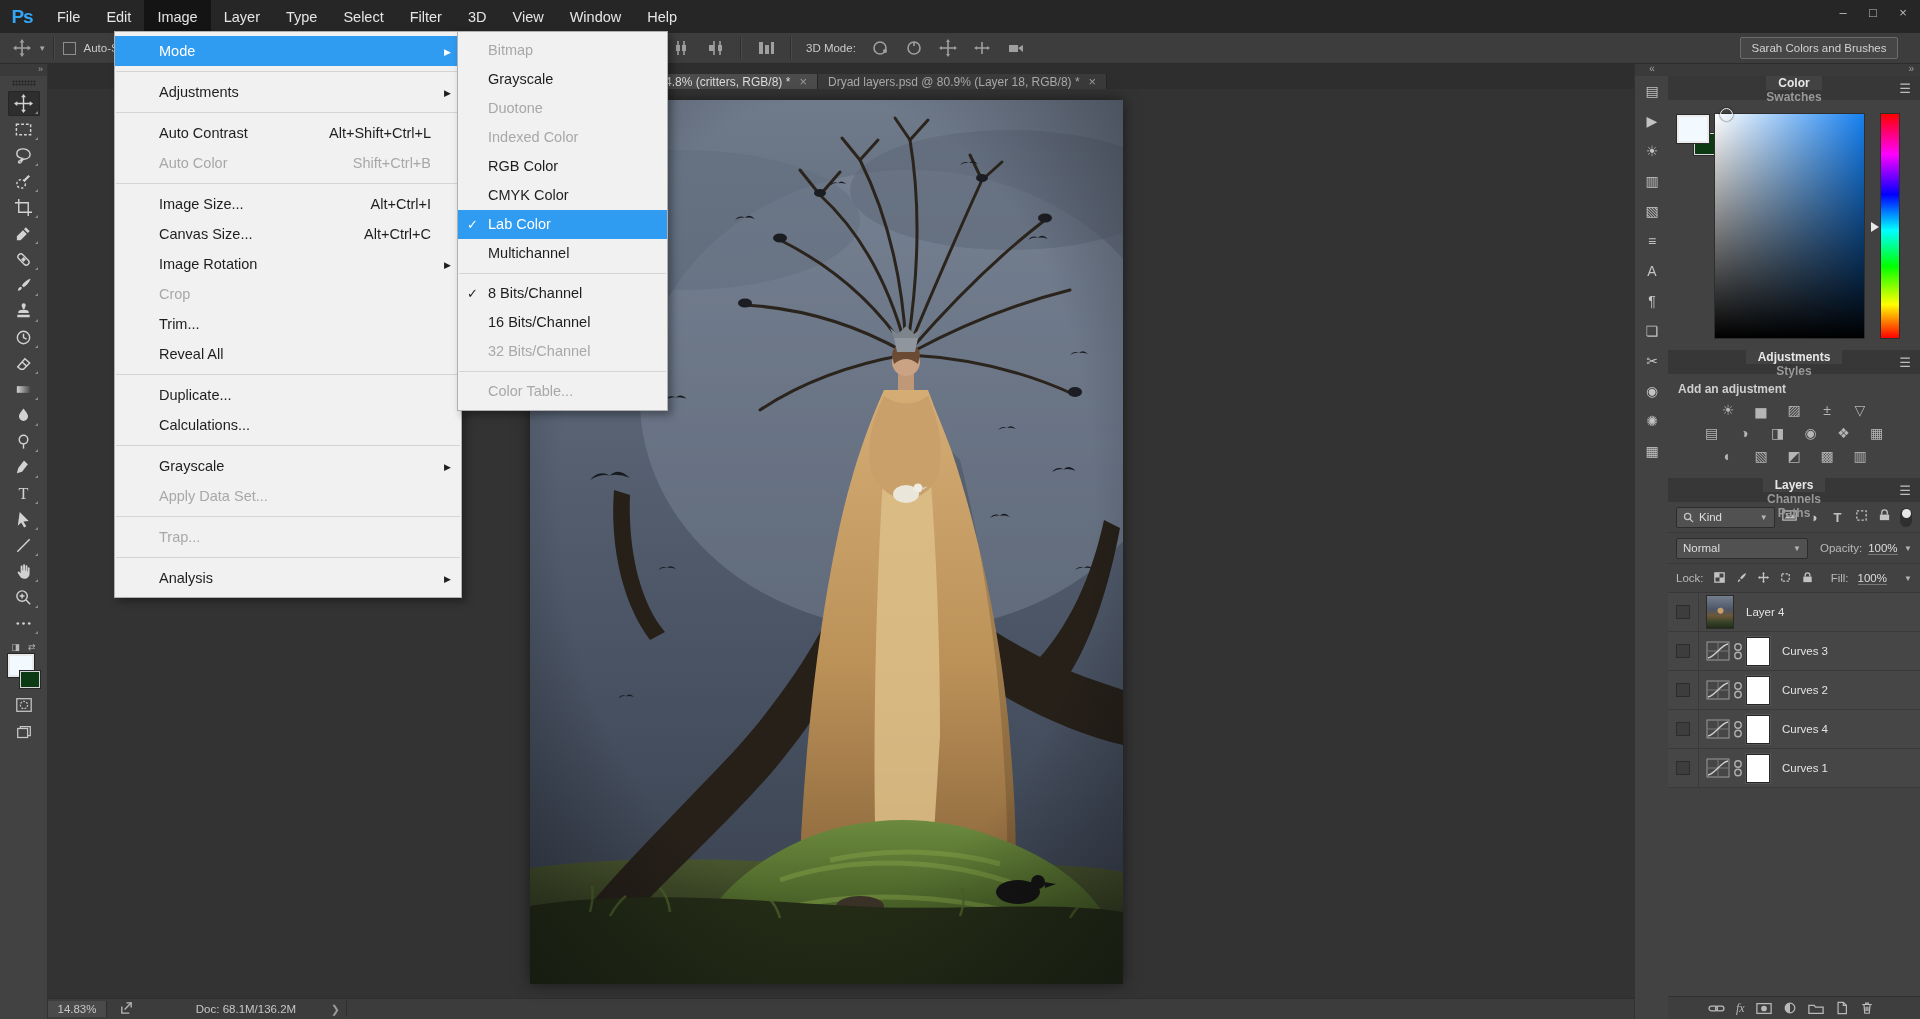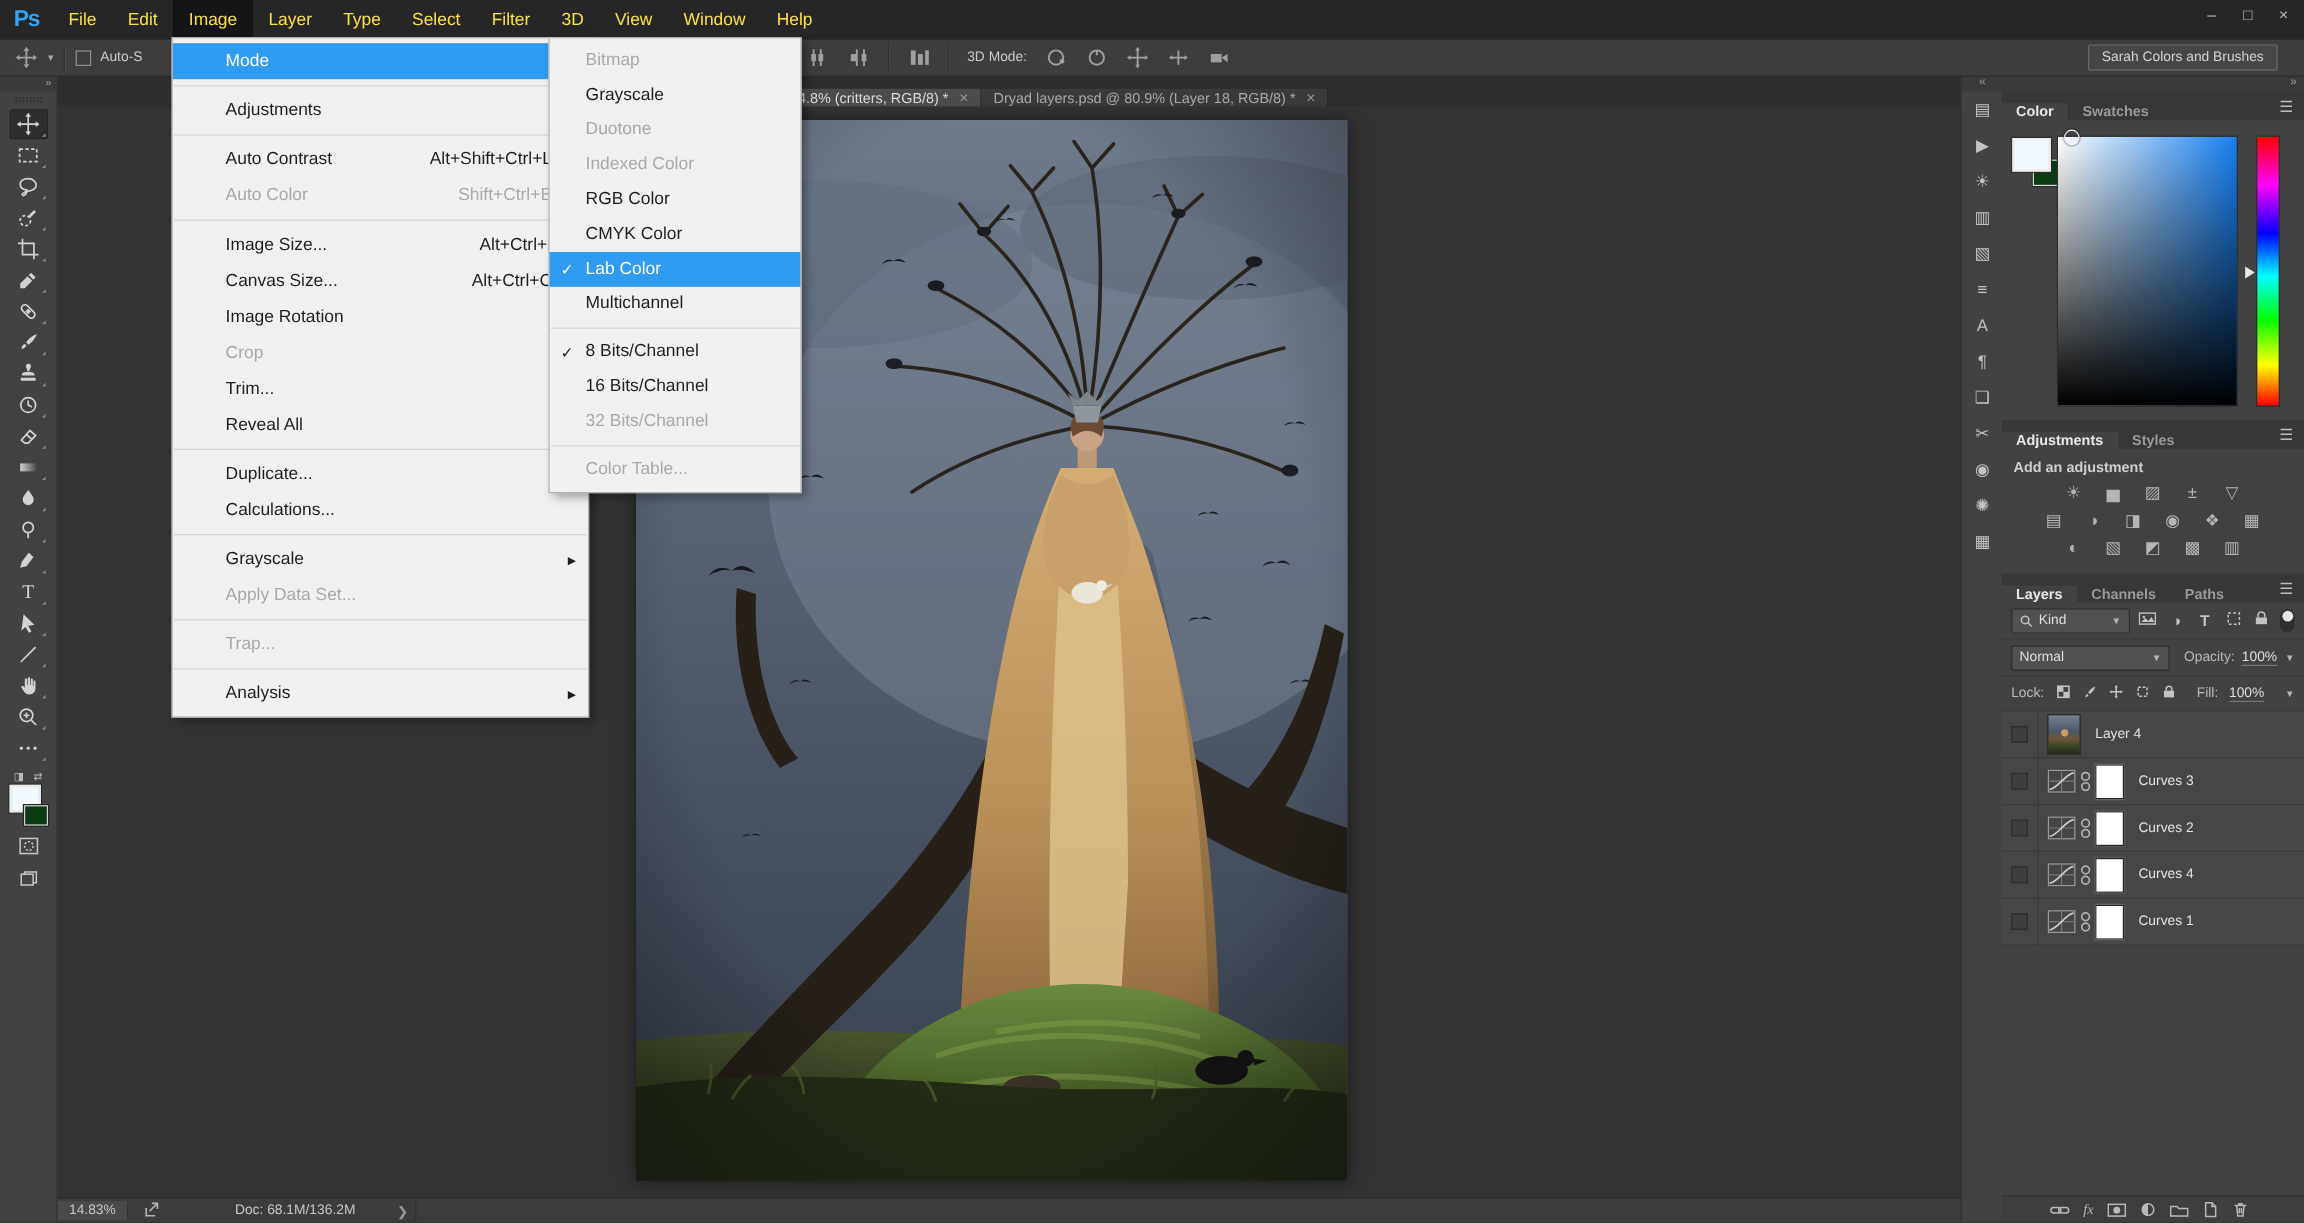--- a/index.html
+++ b/index.html
@@ -2,21 +2,21 @@
 <html><head>
 <meta charset="utf-8">
 <style>
   html,body{margin:0;padding:0;background:#1b1b1b;}
   .app{position:relative;width:1920px;height:1019px;overflow:hidden;background:#333;
        font-family:"Liberation Sans",sans-serif;color:#dadada;-webkit-font-smoothing:antialiased;}
   
   .menubar{position:absolute;top:0;left:0;right:0;height:33px;background:#262626;display:flex;align-items:center;z-index:40;}
   .ps-logo{width:44px;text-align:center;font-size:19px;font-weight:bold;color:#34a4f4;letter-spacing:-1px;}
   #menus{display:flex;height:100%;align-items:stretch;}
-  .menu{display:flex;align-items:center;padding:0 13px;font-size:14.5px;color:#fde047;cursor:default;}
+  .menu{display:flex;align-items:center;padding:0 13px;font-size:14.5px;color:#e5e5e5;cursor:default;}
   .menu.active{background:#141414;}
   .win-controls{position:absolute;right:10px;top:0;height:24px;display:flex;gap:16px;align-items:center;color:#bcbcbc;font-size:13px;}
   .win-controls span{width:14px;text-align:center;}
   
   .optionsbar{position:absolute;top:33px;left:0;right:0;height:30px;background:#3d3d3d;border-bottom:1px solid #2c2c2c;z-index:10;}
   .ob-left{position:absolute;left:0;top:0;height:30px;display:flex;align-items:center;gap:8px;padding-left:12px;}
   .ob-sep{width:1px;height:22px;background:#2e2e2e;border-right:1px solid #4a4a4a;}
   .ob-caret{color:#a9a9a9;font-size:9px;}
   .checkbox{width:11px;height:11px;border:1px solid #8f8f8f;background:#3d3d3d;}
   .ob-label{font-size:11.5px;color:#c9c9c9;}
@@ -57,21 +57,21 @@
   .sb-ico svg{stroke:#b5b5b5;fill:none;stroke-width:1.5;}
   .doc-field{width:200px;height:16px;display:flex;align-items:center;justify-content:center;gap:0;position:relative;border-right:1px solid #2e2e2e;}
   .doc-field .chev{position:absolute;right:6px;color:#9a9a9a;font-size:11px;}
   
   .iconstrip{position:absolute;left:1634px;top:63px;width:34px;bottom:0;background:#424242;border-left:1px solid #323232;border-right:1px solid #323232;}
   .is-head{height:13px;background:#3a3a3a;color:#9f9f9f;font-size:10px;text-align:center;line-height:12px;}
   .is-ico{width:34px;height:30px;display:flex;align-items:center;justify-content:center;color:#c3c3c3;font-size:14px;}
   
   .panels{position:absolute;left:1668px;top:63px;width:252px;bottom:0;background:#424242;}
   .pn-top{height:13px;background:#3a3a3a;color:#9f9f9f;font-size:10px;text-align:right;padding-right:6px;line-height:12px;}
-  .ptabs{height:24px;background:#373737;display:flex;align-items:flex-end;position:relative;}
+  .ptabs{height:24px;background:#373737;display:flex;align-items:center;position:relative;flex-direction:column;}
   .ptab{display:flex;align-items:center;padding:0 12px;font-size:12px;font-weight:bold;color:#999;}
   .ptab.active{background:#424242;color:#e8e8e8;}
   .pmenu{position:absolute;right:8px;top:5px;color:#bdbdbd;font-size:13px;letter-spacing:1px;}
   .color-body{position:relative;height:250px;}
   .cp-fg{position:absolute;left:9px;top:15px;width:28px;height:24px;background:#f2f9ff;border:2px solid #ececec;box-shadow:0 0 0 1px #2b2b2b;z-index:2;}
   .cp-bg{position:absolute;left:26px;top:33px;width:24px;height:20px;background:#0b3a13;border:1px solid #d9d9d9;box-shadow:0 0 0 1px #2b2b2b;}
   .cp-grad{position:absolute;left:46px;top:13px;width:149px;height:224px;border:1px solid #2e2e2e;
      background:linear-gradient(to top,#000 0%,rgba(0,0,0,0) 100%),linear-gradient(to right,#fff 0%,#1680f0 100%);}
   .cp-pick{position:absolute;left:52px;top:8px;width:11px;height:11px;border:1.5px solid #f2f2f2;border-radius:50%;box-shadow:0 0 2px #000;}
   .cp-hue{position:absolute;left:212px;top:13px;width:18px;height:224px;border:1px solid #2e2e2e;
@@ -108,21 +108,21 @@
   .clip8{margin:0 3px;display:flex;}
   .maskthumb{width:22px;height:27px;background:#fff;border:1px solid #262626;box-shadow:0 0 0 1px #555;}
   .lname{margin-left:12px;font-size:11.5px;color:#e3e3e3;}
   .lr-bottom{position:absolute;left:0;right:0;bottom:0;height:22px;background:#3e3e3e;border-top:1px solid #313131;
      display:flex;align-items:center;gap:11px;padding-left:40px;}
   .lb-ico{display:flex;align-items:center;}
   .lb-ico svg{stroke:#b9b9b9;fill:none;stroke-width:1.4;}
   .fx-txt{font-style:italic;font-size:12px;color:#b9b9b9;font-family:"Liberation Serif",serif;}
   
   .menu-panel{position:absolute;background:#f1f1f1;border:1px solid #b0b0b0;box-shadow:4px 4px 8px rgba(0,0,0,.35);z-index:60;padding:4px 0;}
-  .image-menu{left:114px;top:31px;width:346px;margin-left:29px;}
+  .image-menu{left:114px;top:31px;width:346px;}
   .mode-menu{left:457px;top:31px;width:209px;z-index:61;}
   .mitem{position:relative;height:30px;line-height:30px;padding-left:44px;padding-right:30px;font-size:14.5px;color:#1e1e1e;display:flex;}
   .mode-menu .mitem{height:29px;line-height:29px;padding-left:30px;padding-right:14px;}
   .mitem .sc{margin-left:auto;}
   .mitem.dis{color:#a8a8a8;}
   .mitem.hl{background:#2f9bf1;color:#fff;}
   .mitem .arr{position:absolute;right:10px;font-size:9px;top:1px;}
   .mitem .chk{position:absolute;left:9px;font-size:13px;}
   .msep{height:1px;background:#d4d4d4;margin:5px 1px;}
 </style>

